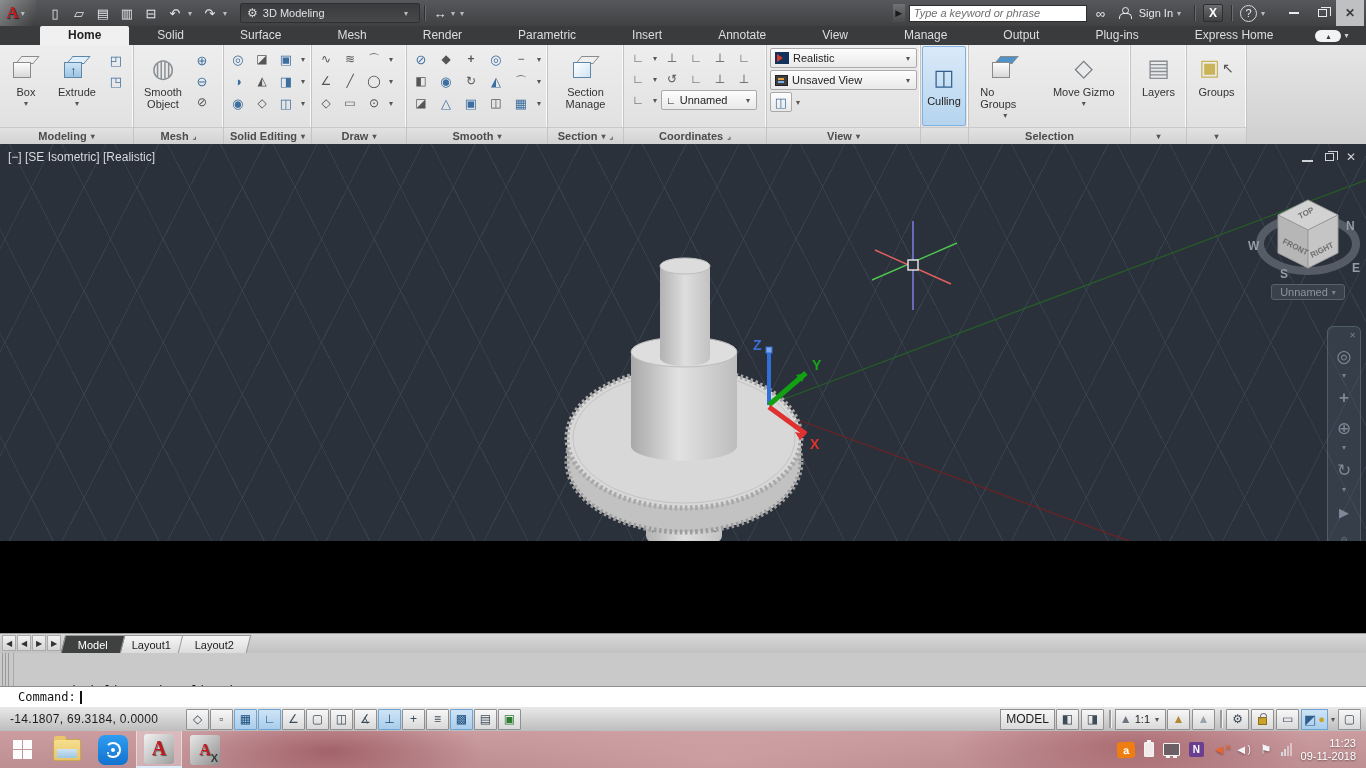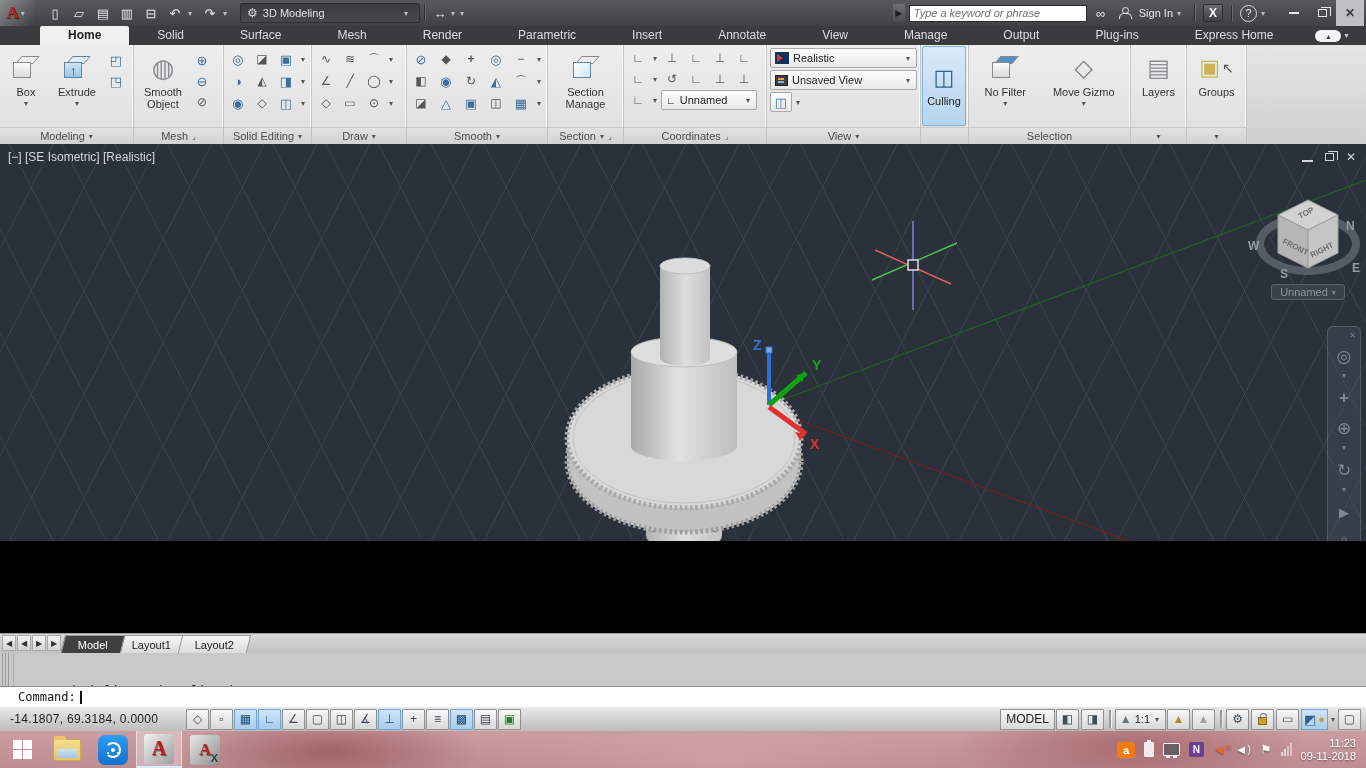--- a/index.html
+++ b/index.html
@@ -41,21 +41,21 @@
   .tabrow{position:absolute;top:26px;left:0;width:1366px;height:19px;background:#3a3b3d;display:flex;align-items:flex-end;padding-left:40px;z-index:49;}
   .rtab{padding:2px 28px 3px;font-size:12px;color:#dcdedf;cursor:default;}
   .rtab.active{background:#f0f0f0;color:#222;border-radius:2px 2px 0 0;font-weight:bold;}
   .cloudbtn{margin-left:14px;margin-bottom:3px;width:26px;height:12px;background:#f2f3f4;border-radius:6px;display:flex;align-items:center;justify-content:center;color:#3a3b3d;font-size:7px;}
   .cloud-dd{color:#cfd1d3;font-size:8px;margin:0 0 5px 3px;}
 
   
   .ribbon{position:absolute;top:45px;left:0;width:1366px;height:99px;background:linear-gradient(#eeeeee,#dedede);display:flex;z-index:48;}
   .panel{height:99px;display:flex;flex-direction:column;border-right:1px solid #c4c4c4;box-shadow:inset -1px 0 0 #fafafa;}
   .p-body{flex:1;display:flex;align-items:flex-start;padding:3px 3px 0;gap:2px;}
-  .p-label{height:17px;display:flex;align-items:center;justify-content:center;gap:4px;font-size:11px;color:#4c4c4c;background:linear-gradient(#e2e2e2,#d2d2d2);border-top:1px solid #cacaca;}
+  .p-label{height:17px;display:flex;align-items:center;justify-content:center;gap:4px;font-size:11px;color:#4c4c4c;background:linear-gradient(#e2e2e2,#d2d2d2);border-top:1px solid #cacaca;font-weight:bold;}
   .p-label .g{font-size:8px;color:#555;}
   .bigbtn{display:flex;flex-direction:column;align-items:center;justify-content:flex-start;font-size:11px;color:#333;padding:2px 3px;border-radius:2px;height:76px;}
   .bigbtn .bicon{height:36px;display:flex;align-items:center;justify-content:center;}
   .bigbtn .blab{line-height:12px;}
   .bigbtn .bdd{font-size:8px;color:#555;margin-top:1px;}
   .cube-icon{width:26px;height:24px;position:relative;}
   .cube-icon .cf{position:absolute;left:0;top:6px;width:18px;height:16px;background:linear-gradient(#fdfdfd,#d8d8d8);border:1px solid #8a8a8a;}
   .cube-icon .ct{position:absolute;left:2px;top:0;width:18px;height:8px;background:#efefef;border:1px solid #8a8a8a;transform:skewX(-40deg);transform-origin:bottom left;}
   .cube-icon.blue .cf{background:linear-gradient(#cfe4f5,#9cc4e4);border-color:#5e86a8;}
   .cube-icon.blue .ct{background:#e2eff9;border-color:#5e86a8;}
@@ -589,21 +589,21 @@
 
     <div class="panel" style="width:162px">
       <div class="p-body" style="justify-content:space-around">
         <div class="bigbtn" style="width:56px">
           <span class="bicon">
               <span class="cube-icon topblue">
                 <span class="ct"></span>
                 <span class="cf"></span>
               </span>
             </span>
-          <span class="blab">No Filter</span>
+          <span class="blab">No Groups</span>
           <span class="bdd">▾</span>
         </div>
         <div class="bigbtn" style="width:76px">
           <span class="bicon" style="font-size:24px;color:#7a8088">
               <span>◇</span>
             </span>
           <span class="blab">Move Gizmo</span>
           <span class="bdd">▾</span>
         </div>
       </div>

